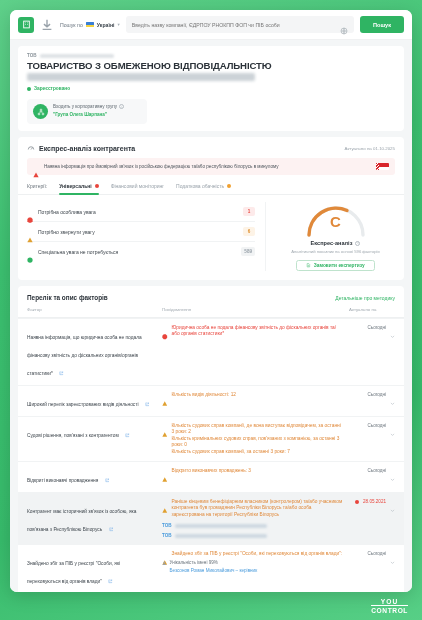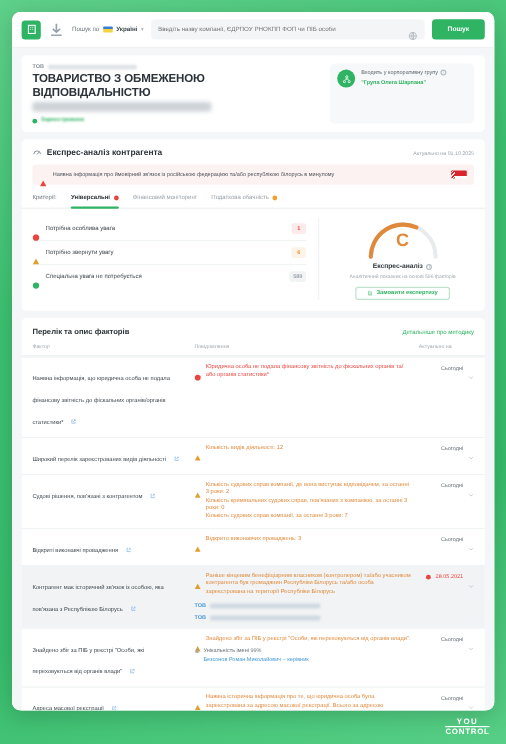--- a/index.html
+++ b/index.html
@@ -81,21 +81,21 @@
     height: 552px;
     background: #f4f6f7;
     padding: 6px 8px 0 8px;
     overflow: hidden;
   }
   .card {
     background: #fff; border-radius: 4px;
     padding: 7px 9px;
   }
   
-  .hdr { display: flex; justify-content: center; gap: 8px; }
+  .hdr { display: flex; justify-content: center; gap: 8px; flex-direction: column; }
   .hdr-left { flex: 1 1 auto; min-width: 0; }
   .eyebrow { display: flex; align-items: center; gap: 3px; margin-bottom: 2px; }
   .eyebrow .lbl { font-size: 4.6px; color: #8b949b; font-weight: bold; }
   .blur-bar { height: 4px; border-radius: 1.5px; background: #dfe3e6;
               filter: blur(1.1px); }
   h1 {
     font-size: 9.6px; color: #2b3239; font-weight: bold;
     line-height: 12px; letter-spacing: -.1px;
   }
   .title-blur { height: 8px; width: 62%; margin-top: 1px;

